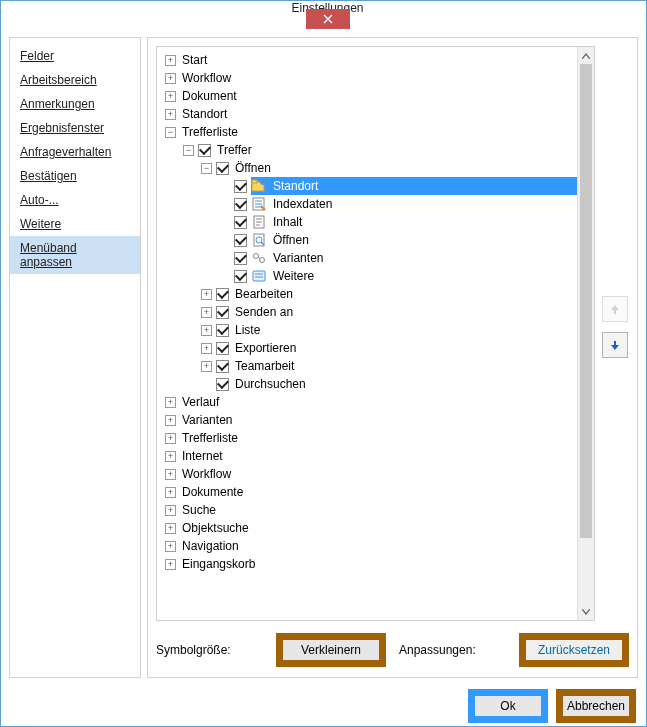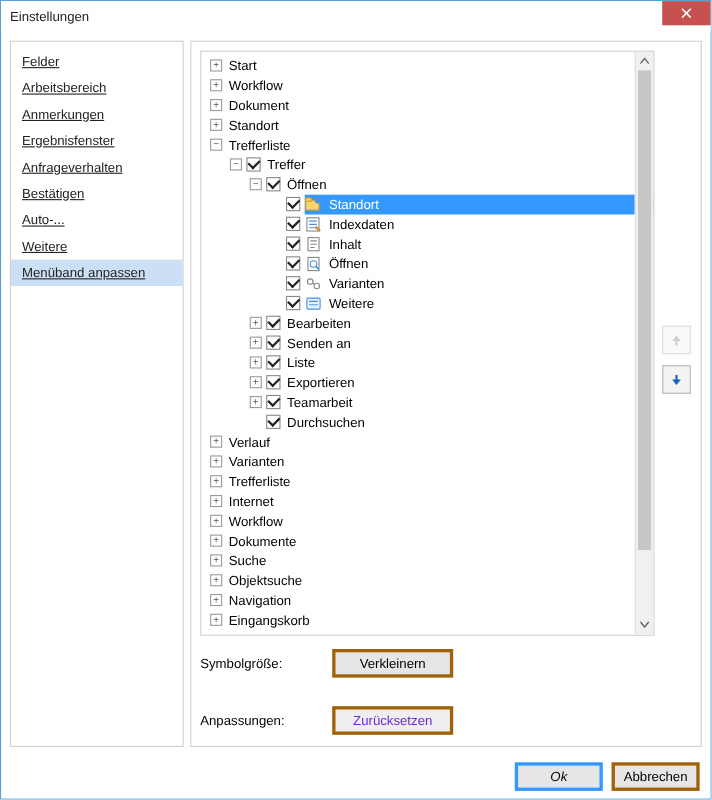--- a/index.html
+++ b/index.html
@@ -20,20 +20,21 @@
     display: flex;
     flex-direction: column;
   }
   .titlebar {
     height: 28px;
     background: #fff;
     display: flex;
     align-items: center;
     justify-content: space-between;
     padding-left: 8px;
+    flex-direction: column;
   }
   .titlebar-title {
     color: #222;
   }
   .close-btn {
     width: 44px;
     height: 22px;
     background: #c75050;
     color: #fff;
     display: flex;
@@ -196,51 +197,51 @@
     border: 1px solid #b5b5b5;
     background: #f3f3f3;
     display:flex;align-items:center;justify-content:center;
     cursor:pointer;
   }
   .arrow-btn.disabled { color:#bbb; border-color:#ddd; background:#fafafa; cursor:default;}
   .arrow-btn.enabled { color:#1b5fbf; }
   .bottom-form {
     margin-top: 12px;
     display:flex;
-    flex-direction:column;
-    gap:26px;
+    flex-direction:row;
+    gap:13px;
     justify-content:flex-end;
   }
   .form-row {
     display:flex;
     align-items:center;
     gap: 10px;
   }
   .form-row label { width: 110px; }
   .btn {
-    border: 3px solid #a16207;
+    border: 7px solid #a16207;
     background: #e6e6e6;
     padding: 3px 0;
     width: 110px;
     text-align:center;
     cursor:pointer;
     font-size:12px;
     font-family: inherit;
   }
-  .btn.disabled { color:#6d28d9; background:#efefef; cursor:default;}
+  .btn.disabled { color:#0369a1; background:#efefef; cursor:default;}
   .footer {
     height: 40px;
     display:flex;
     justify-content:flex-end;
     align-items:center;
     gap:8px;
     padding: 0 10px;
   }
   .footer .btn { width: 80px; }
-  .footer .btn.primary { border-color:#3399ff;font-style:italic; }
+  .footer .btn.primary { border-color:#3399ff; }
 </style>
 </head>
 <body>
 
 <div class="window">
   <div class="titlebar">
     <span class="titlebar-title">Einstellungen</span>
     <div class="close-btn">
       <svg viewBox="0 0 10 10">
           <path d="M1 1 L9 9 M9 1 L1 9" stroke="#fff" stroke-width="1.4"></path>

